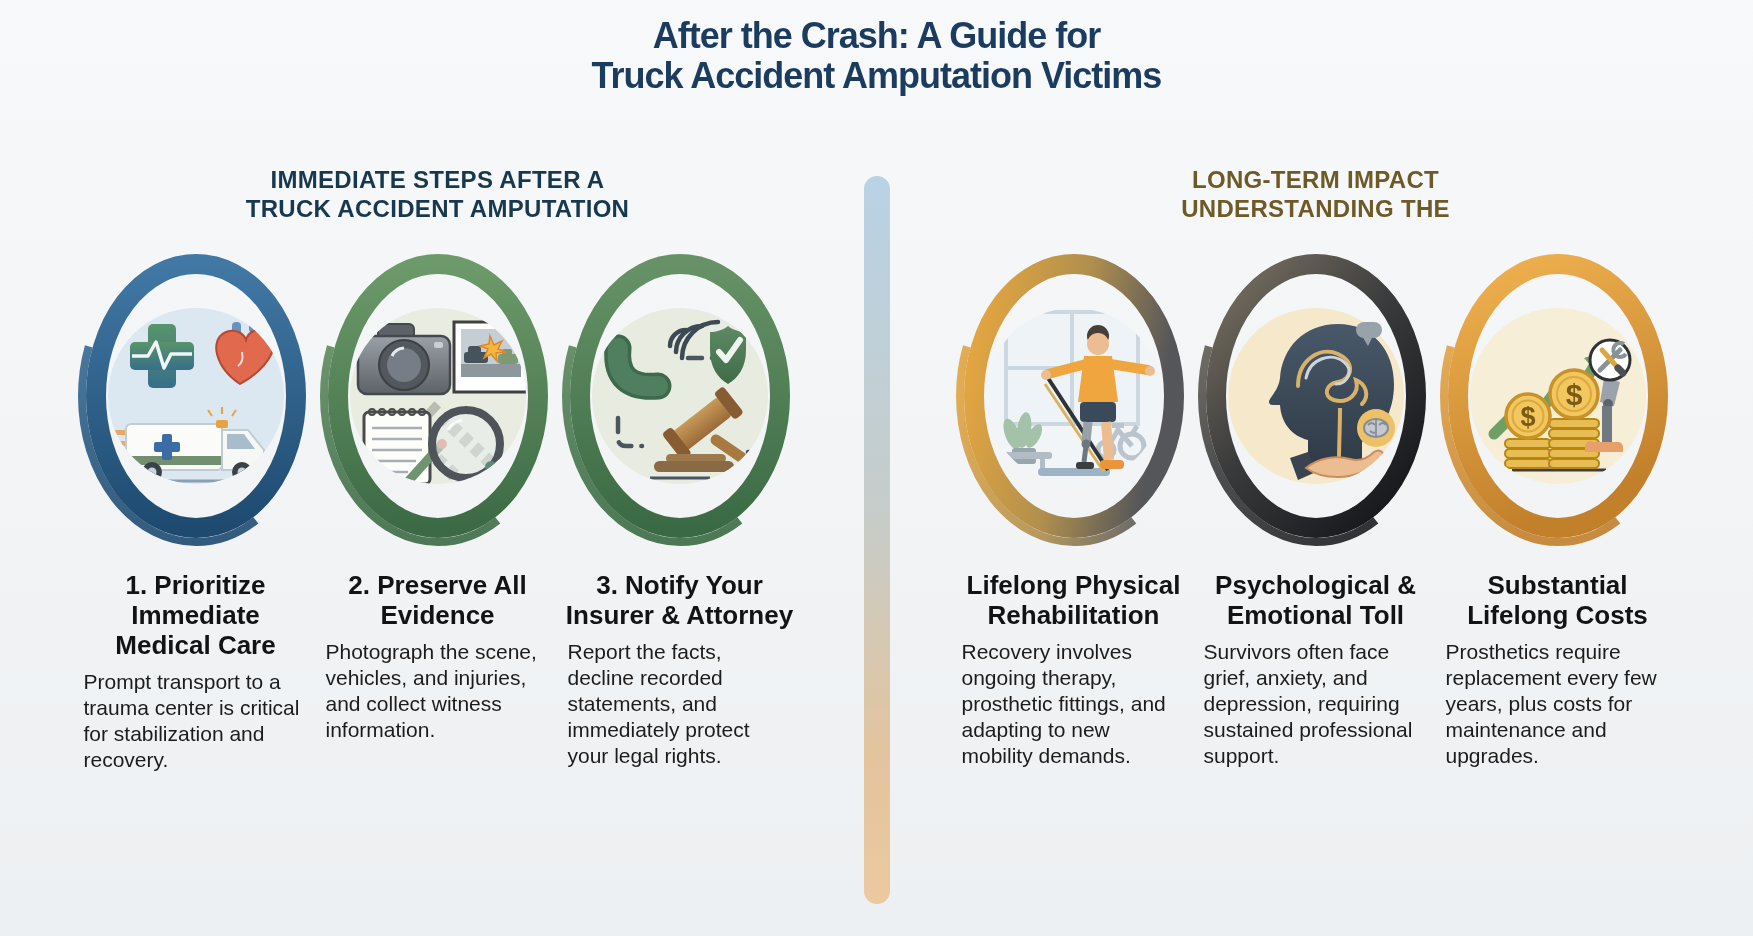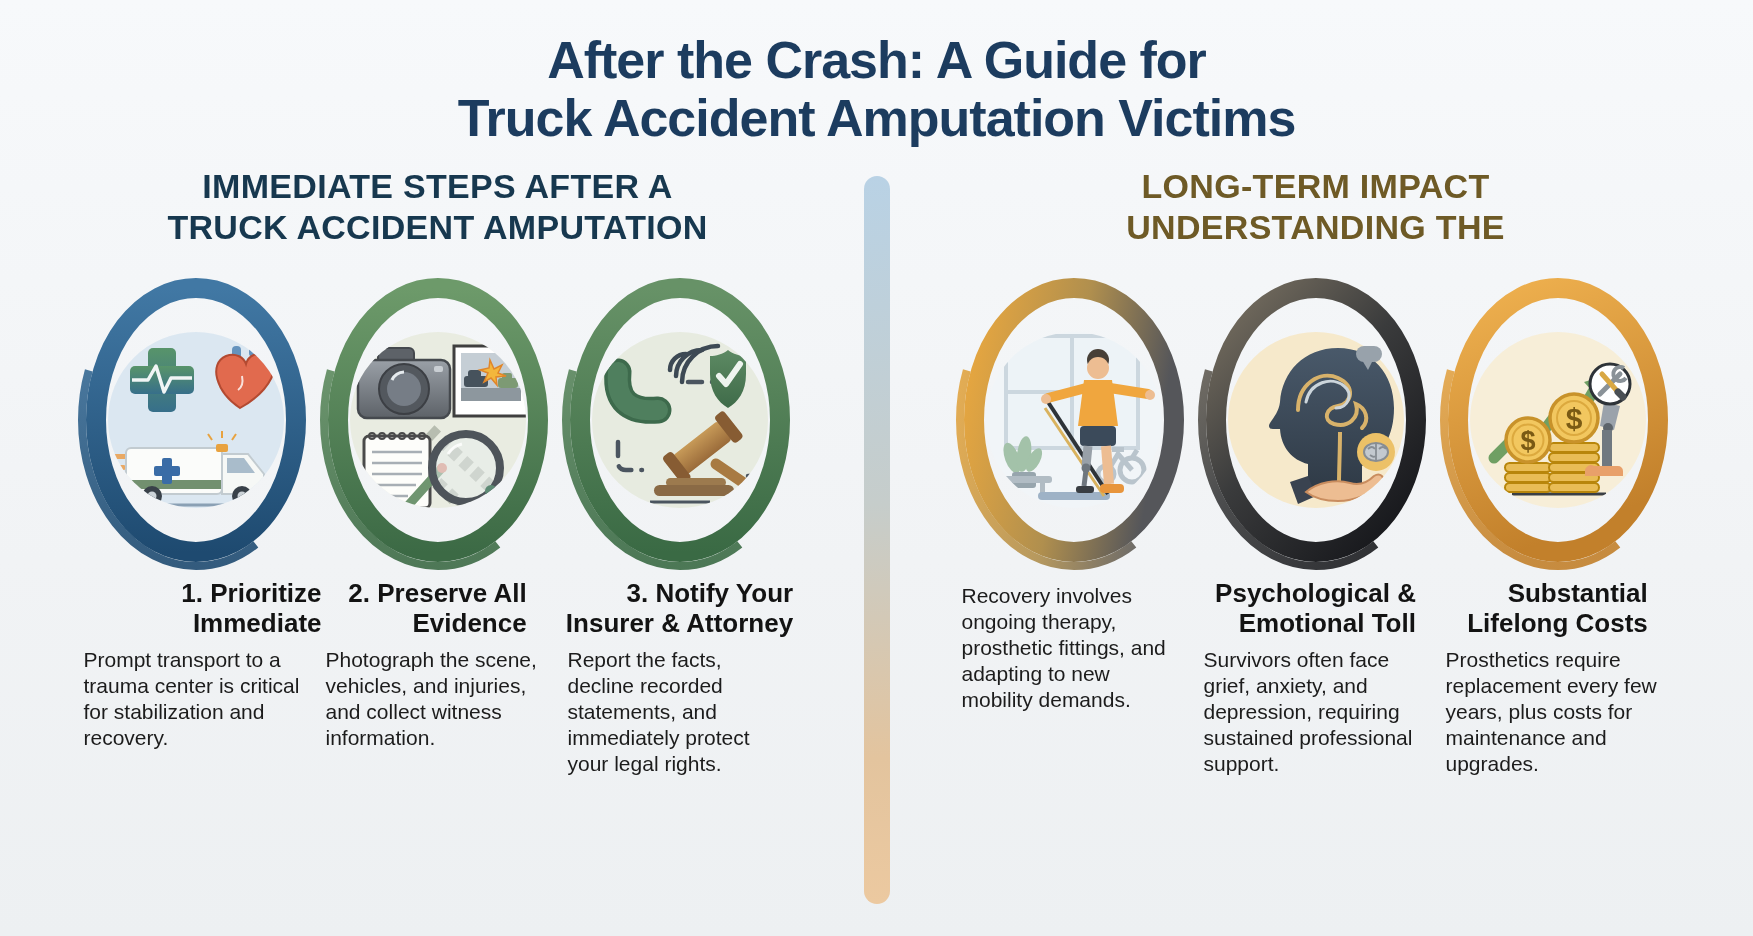--- a/index.html
+++ b/index.html
@@ -1,32 +1,32 @@
 <!DOCTYPE html>
 <html><head>
 <meta charset="utf-8">
 <style>
   html,body{margin:0;padding:0;background:#e8ebee;}
   .canvas{position:relative;width:1753px;height:936px;overflow:hidden;
     background:linear-gradient(180deg,#f7f9fb 0%,#f1f3f5 60%,#edf0f2 100%);
     font-family:"Liberation Sans", sans-serif;}
-  .title{position:absolute;top:31px;left:0;right:0;text-align:center;
-    font-weight:700;font-size:52px;line-height:1.12;letter-spacing:-1px;color:#1c3c5f;}
+  .title{position:absolute;top:16px;left:0;right:0;text-align:center;
+    font-weight:700;font-size:36px;line-height:1.12;letter-spacing:-1px;color:#1c3c5f;}
   .content{position:absolute;top:166px;left:0;right:0;display:flex;justify-content:center;align-items:flex-start;}
   .half{width:842px;}
   .divider{width:26px;height:728px;margin:10px 5px 0 5px;border-radius:14px;
     background:linear-gradient(180deg,#b9d2e5 0%,#c6cdcb 45%,#e3c49e 80%,#ecc9a0 100%);}
-  .section-heading{text-align:center;font-weight:700;font-size:34px;line-height:1.2;letter-spacing:.3px;}
+  .section-heading{text-align:center;font-weight:700;font-size:24px;line-height:1.2;letter-spacing:.3px;}
   .section-heading.left-h{color:#17384f;}
   .section-heading.right-h{color:#6e5a26;}
   .heading-line{display:block;}
   .cards{display:flex;justify-content:center;margin-top:14px;}
   .card{width:252px;margin:0 -5px;display:flex;flex-direction:column;align-items:center;}
   .card svg.badge{display:block;}
-  .card-title{margin-top:4px;font-weight:700;font-size:26px;line-height:1.16;color:#131313;text-align:right;}
+  .card-title{margin-top:20px;font-weight:700;font-size:26px;line-height:1.16;color:#131313;text-align:center;}
   .card-title span{display:block;}
   .card-desc{margin-top:9px;font-size:21px;line-height:1.24;color:#1c1c1c;text-align:left;max-width:224px;}
 </style>
 </head>
 <body>
 
 <div class="canvas">
 
   <div class="title">
     <span class="heading-line">After the Crash: A Guide for</span>
@@ -85,20 +85,21 @@
               <line x1="152" y1="176" x2="152" y2="169" stroke="#e8a23f" stroke-width="2"></line>
               <line x1="162" y1="178" x2="166" y2="172" stroke="#e8a23f" stroke-width="2"></line>
               <circle cx="82" cy="234" r="10" fill="#394149"></circle>
                 <circle cx="82" cy="234" r="4.5" fill="#ccd3d8"></circle>
               <circle cx="172" cy="234" r="10" fill="#394149"></circle>
                 <circle cx="172" cy="234" r="4.5" fill="#ccd3d8"></circle>
             </g>
           </svg>
           <div class="card-title">
             <span>1. Prioritize Immediate</span>
+            <span>Medical Care</span>
           </div>
           <div class="card-desc">Prompt transport to a trauma center is critical for stabilization and recovery.</div>
         </div>
 
         <div class="card">
           <svg class="badge" viewBox="0 0 252 312" width="252" height="312">
             <defs>
               <linearGradient id="g2" x1="0" y1="0" x2="0" y2="1">
                 <stop offset="0" stop-color="#6d9a6a"></stop>
                   <stop offset="1" stop-color="#3c6a45"></stop>
@@ -277,20 +278,24 @@
               <path d="M136,118 h28 l6,46 h-40 z" fill="#f0a63e"></path>
               <rect x="132" y="164" width="36" height="20" rx="4" fill="#3b4a5a"></rect>
               <line x1="158" y1="184" x2="161" y2="222" stroke="#edbd92" stroke-width="10"></line>
               <rect x="152" y="222" width="24" height="9" rx="4" fill="#e8953c"></rect>
               <line x1="140" y1="184" x2="138" y2="204" stroke="#98a0a8" stroke-width="9"></line>
               <circle cx="138" cy="206" r="4.5" fill="#6e767e"></circle>
               <line x1="138" y1="208" x2="136" y2="224" stroke="#6e767e" stroke-width="5"></line>
               <rect x="128" y="224" width="18" height="7" rx="3" fill="#393e43"></rect>
             </g>
           </svg>
+          <div class="card-title">
+            <span>Lifelong Physical</span>
+            <span>Rehabilitation</span>
+          </div>
           <div class="card-desc">Recovery involves ongoing therapy, prosthetic fittings, and adapting to new mobility demands.</div>
         </div>
 
         <div class="card">
           <svg class="badge" viewBox="0 0 252 312" width="252" height="312">
             <defs>
               <linearGradient id="g5" x1="0" y1="0" x2="0.8" y2="1">
                 <stop offset="0" stop-color="#7d7464"></stop>
                   <stop offset="0.5" stop-color="#3a3b3c"></stop>
                   <stop offset="1" stop-color="#17181c"></stop>

